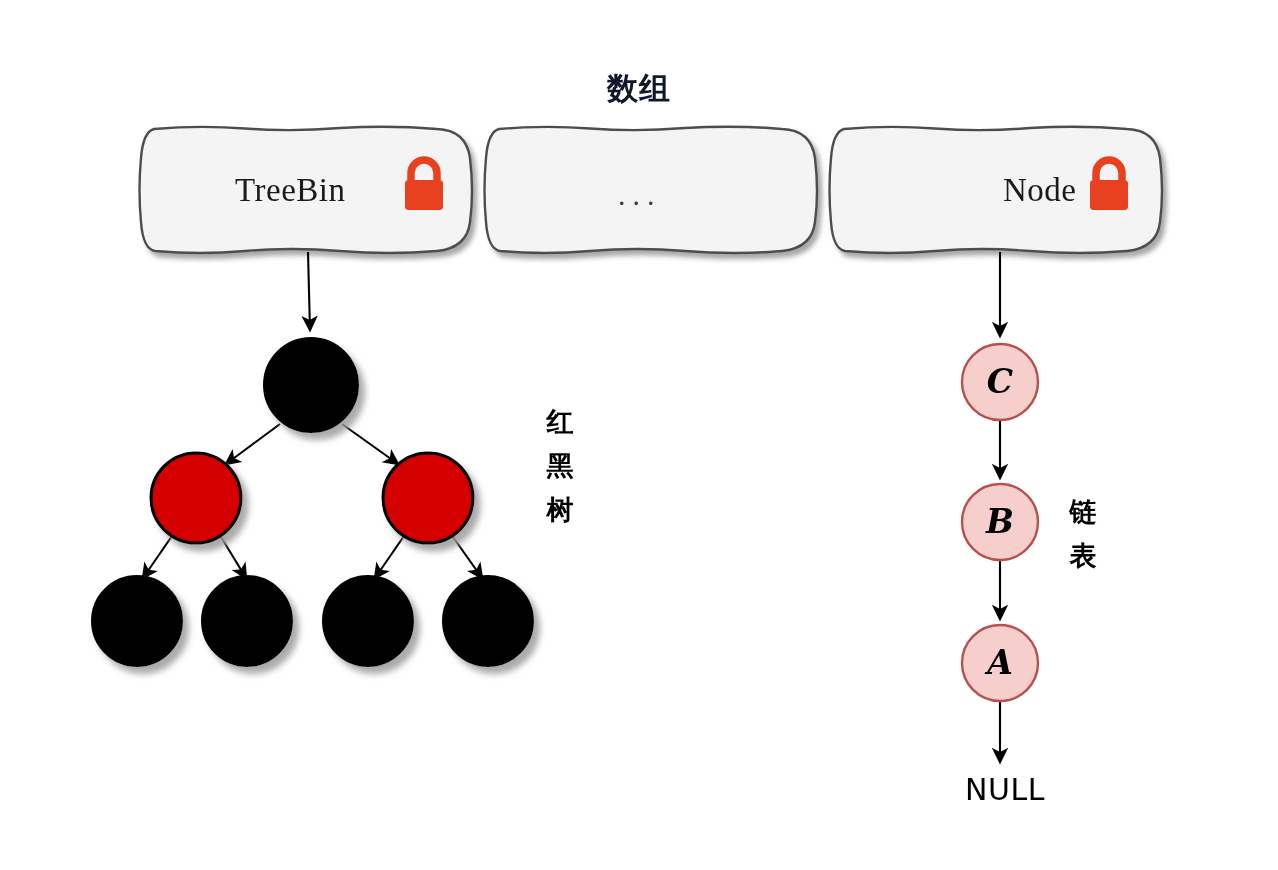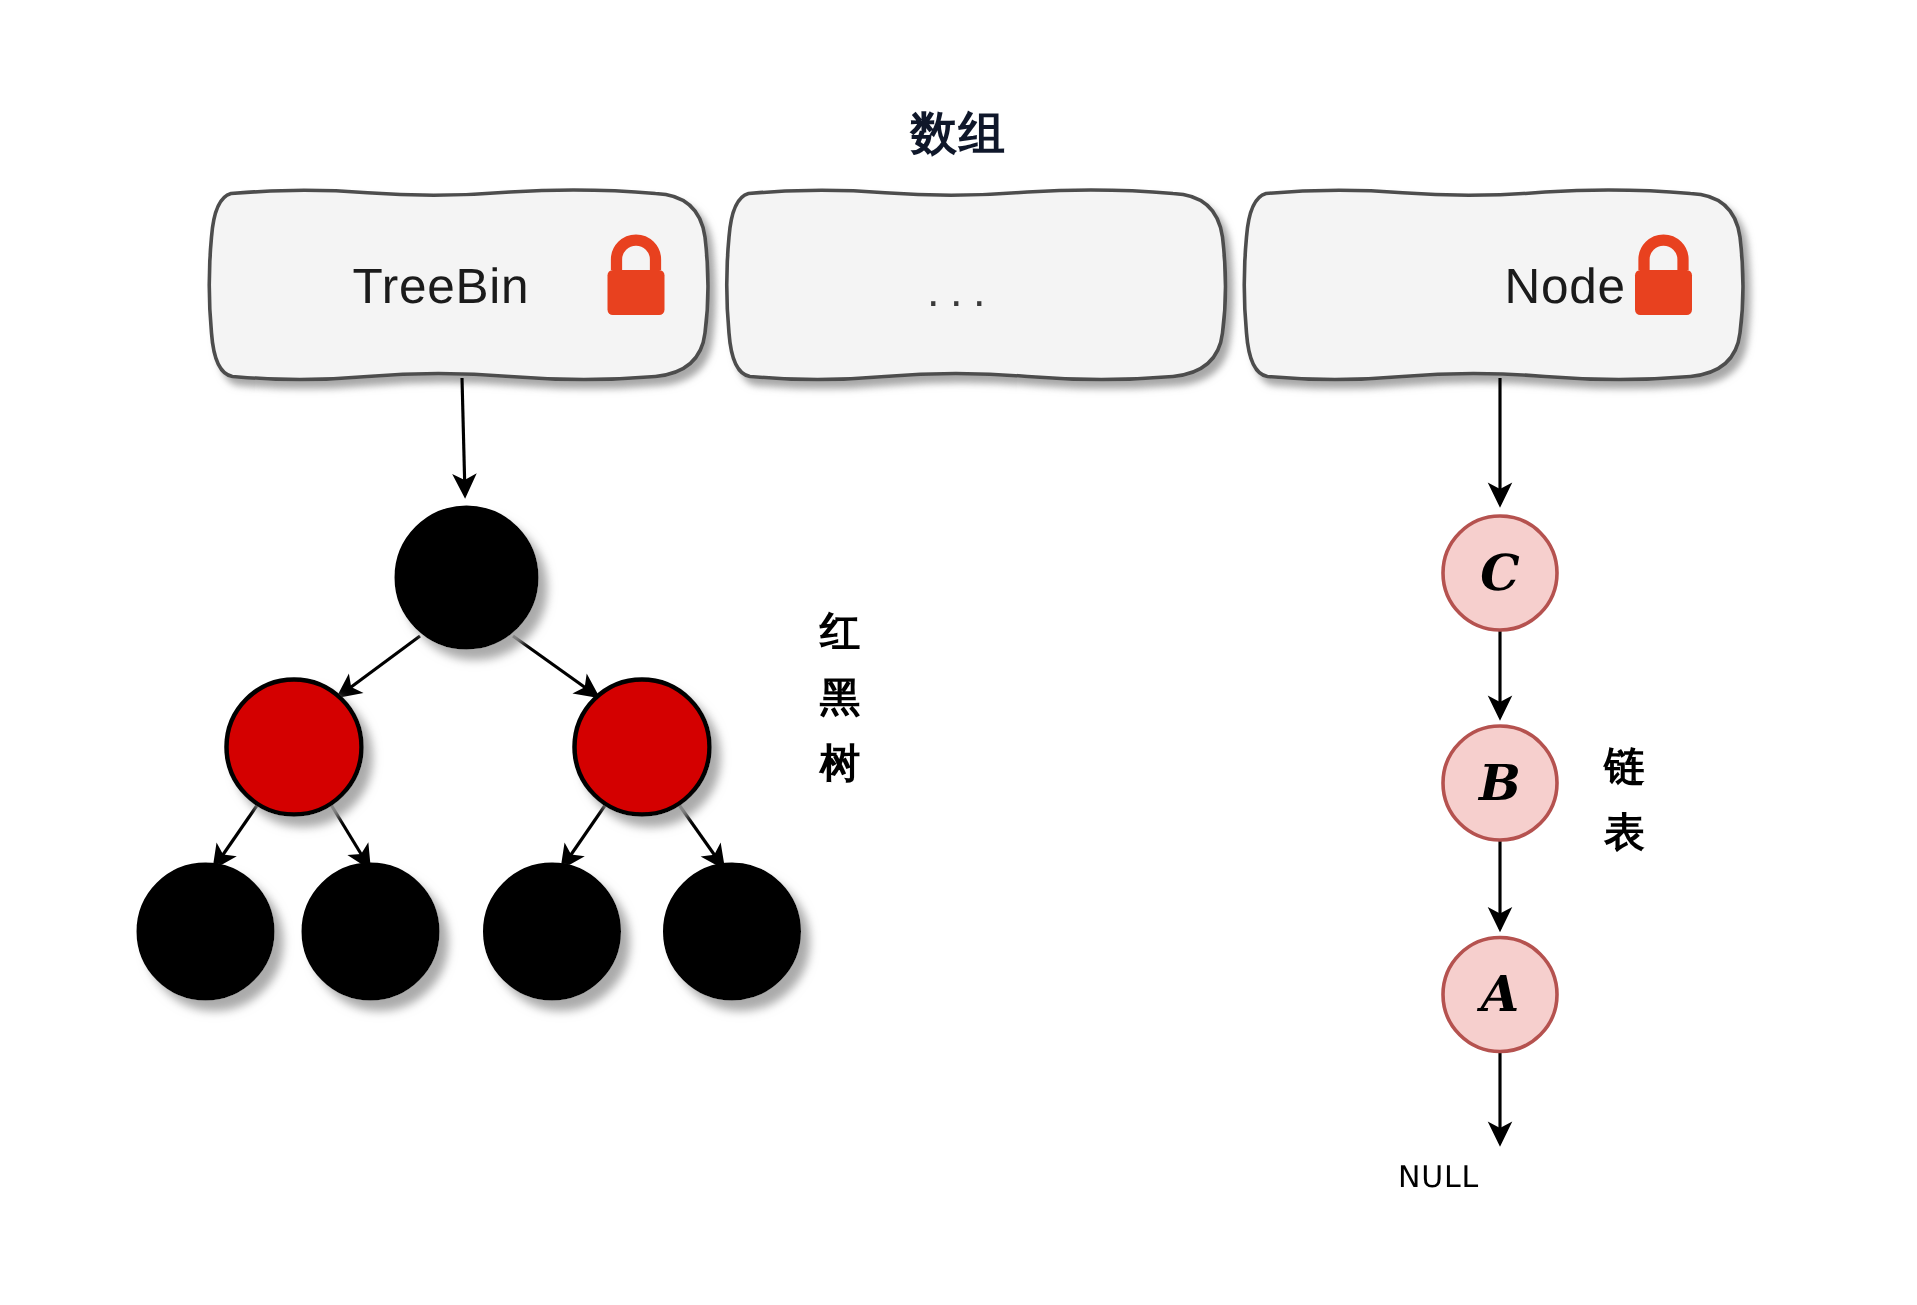--- a/index.html
+++ b/index.html
@@ -32,21 +32,21 @@
     top: 68px;
     width: 1278px;
     text-align: center;
     font-size: 31px;
     font-weight: bold;
     font-family: "DejaVu Sans", sans-serif;
     letter-spacing: 1px;
   }
   
   .box-label {
-    font-family: Liberation Sans, sans-serif;
+    font-family: Liberation Serif, serif;
     font-size: 33px;
     color: #1b1b1b;
     letter-spacing: 0.5px;
   }
   #box-label-treebin { left: 235px; top: 172px; }
   #box-label-node    { left: 1003px; top: 172px; }
   #box-label-dots {
     left: 618px; top: 178px;
     font-size: 30px;
     letter-spacing: 7px;
@@ -71,25 +71,25 @@
     font-weight: bold;
     color: #000000;
     text-align: center;
     width: 78px;
   }
   #list-letter-c { left: 961px; top: 362px; }
   #list-letter-b { left: 961px; top: 502px; }
   #list-letter-a { left: 961px; top: 643px; }
   
   #null-label {
-    left: 879px; top: 772px;
+    left: 925px; top: 772px;
     width: 160px;
     text-align: center;
     font-family: "DejaVu Sans", sans-serif;
-    font-size: 20px;
+    font-size: 30px;
     color: #000000;
     letter-spacing: 0.5px;
   }
 </style>
 </head>
 <body>
 
 <svg id="canvas" viewBox="0 0 1278 870" xmlns="http://www.w3.org/2000/svg">
   <defs>
     <filter id="boxShadow" x="-20%" y="-20%" width="150%" height="160%">

